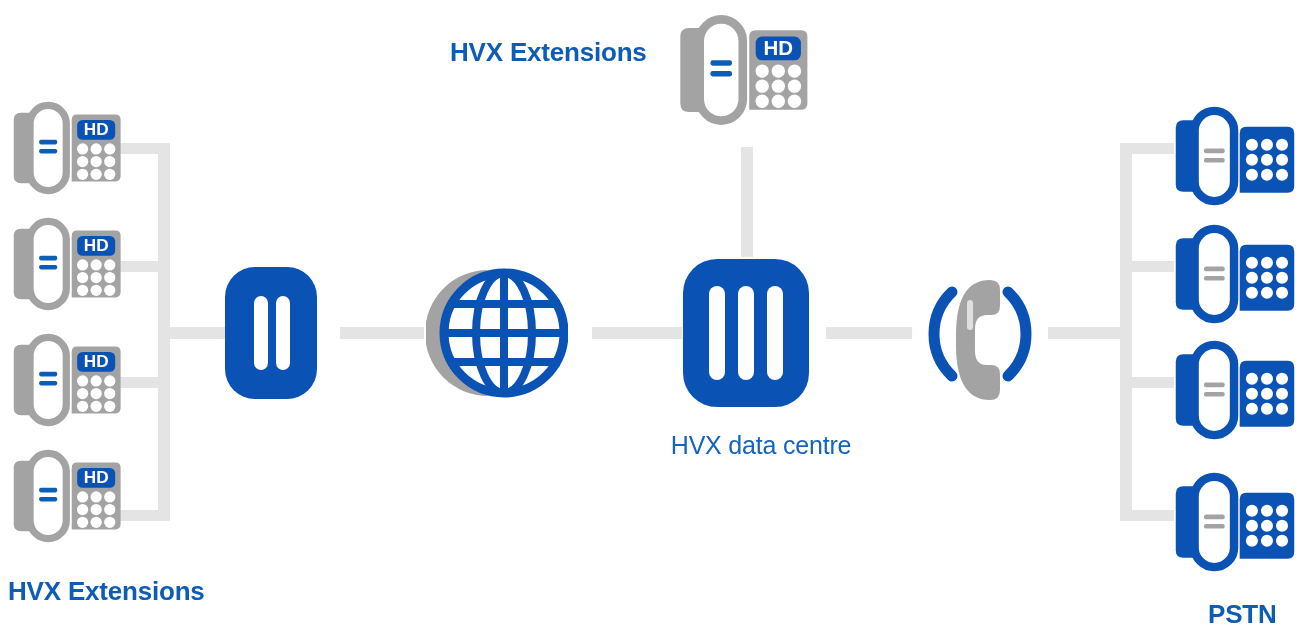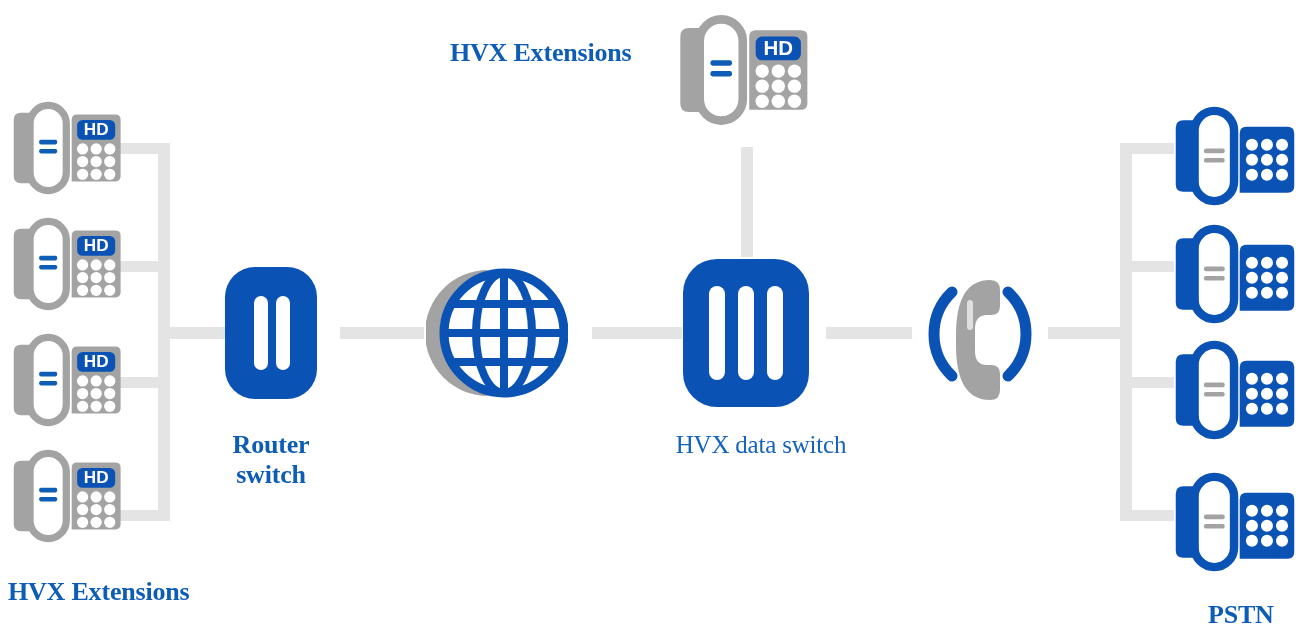--- a/index.html
+++ b/index.html
@@ -21,21 +21,20 @@
 
   
   .lbl{
     position:absolute;
     color:#0d5cb6;
     font-weight:bold;
     font-size:26px;
     line-height:1.14;
     letter-spacing:-0.2px;
     white-space:pre-line;
-    font-family:Liberation Serif, serif;
   }
   .lbl.thin{font-weight:400;font-size:25px;color:#1463bd;}
   .lbl.center{text-align:center;}
 
   
   .icon{position:absolute;display:block;}
 </style>
 </head>
 <body>
 
@@ -176,22 +175,20 @@
              q0 14 12 14 h4 q9 0 9 9 v16 q0 10 -10 10
              q-34 0 -34 -55 v-10 q0 -55 34 -55 z" fill="#a3a3a3"></path>
 
     <rect x="53" y="32" width="6" height="30" rx="3" fill="#ffffff" opacity="0.65"></rect>
   </svg>
 
   <div class="lbl" style="left:450px;top:38px;">HVX Extensions</div>
 
   <div class="lbl" style="left:8px;top:577px;">HVX Extensions</div>
 
-  <div class="lbl center" style="left:191px;top:430px;width:160px;">Router
-switch</div>
 
 
-  <div class="lbl thin center" style="left:646px;top:431px;width:230px;">HVX data switch</div>
+  <div class="lbl thin center" style="left:646px;top:431px;width:230px;">HVX data centre</div>
 
 
   <div class="lbl" style="left:1208px;top:600px;">PSTN</div>
 
 </div>
 
 </body></html>

